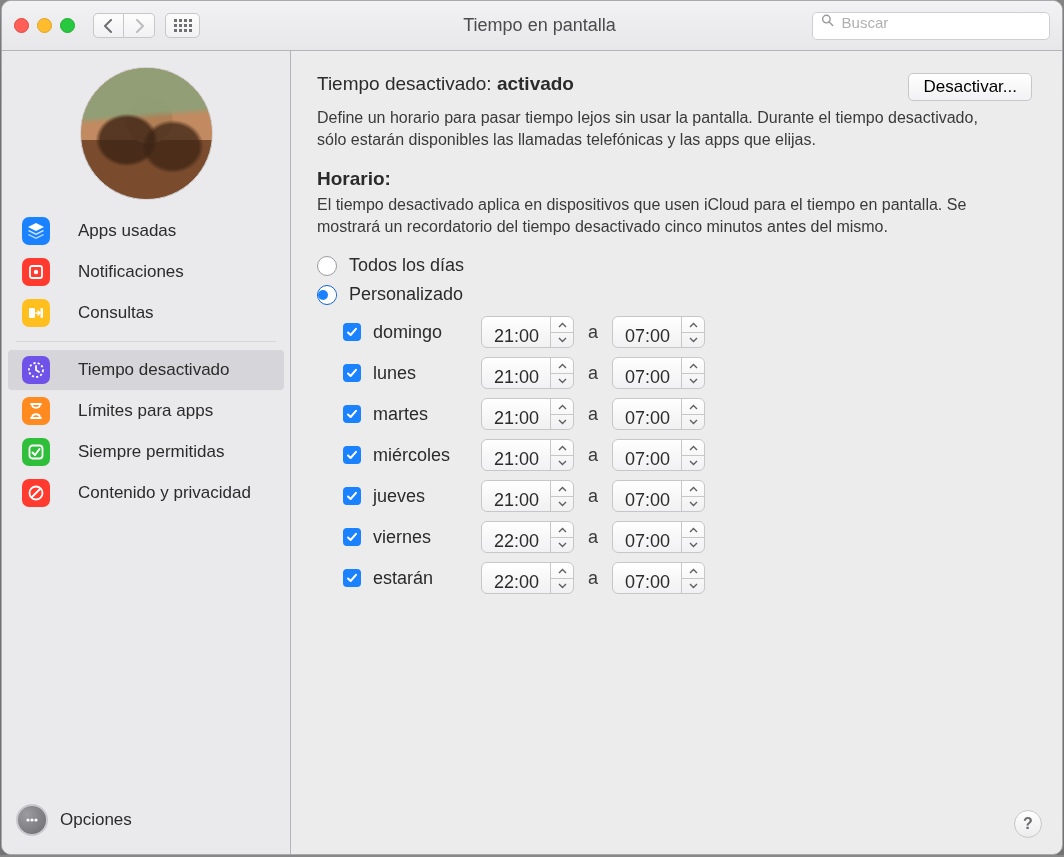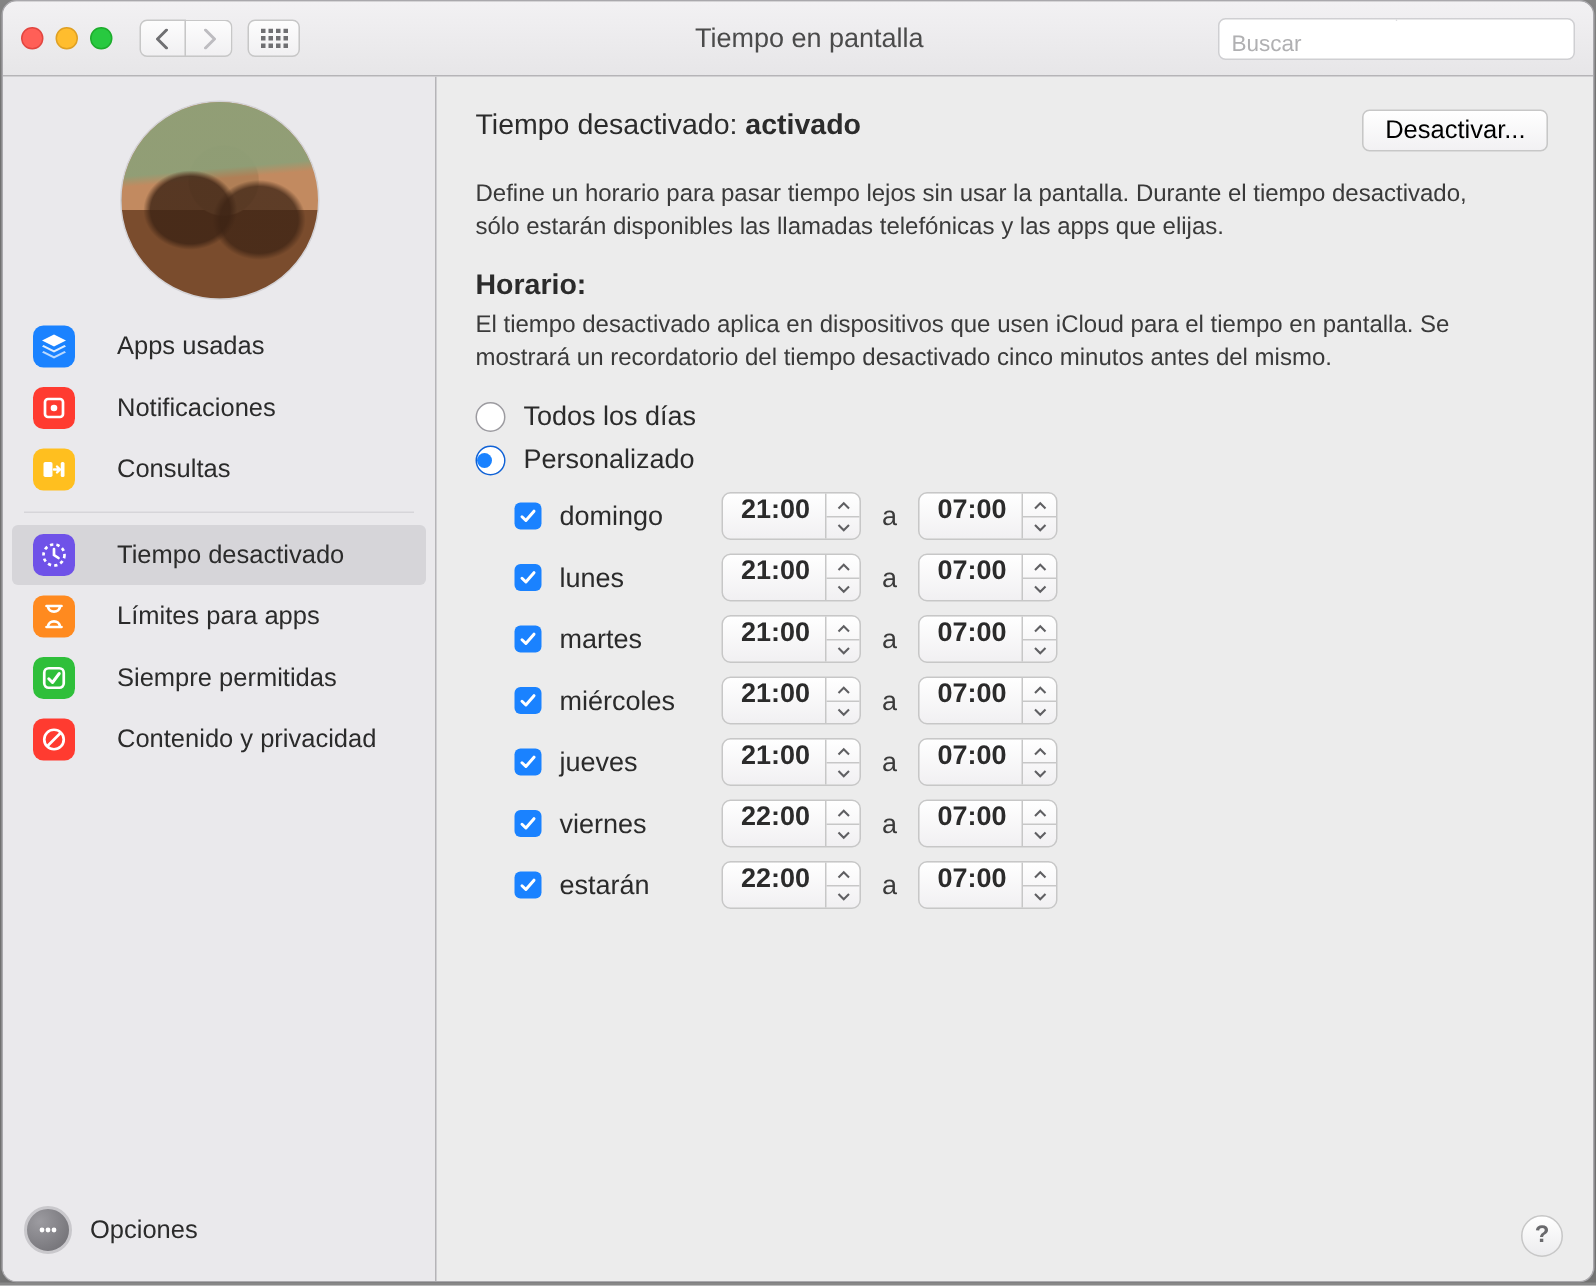--- a/index.html
+++ b/index.html
@@ -57,23 +57,23 @@
   .seg button:last-child{border-radius:0 5px 5px 0;border-left:none;}
   .grid-btn{
     width:35px;height:25px;border:1px solid var(--btn-border);border-radius:5px;
     background:linear-gradient(#fdfdfd,#f1f0f2);display:flex;align-items:center;justify-content:center;
   }
   .toolbar-title{
     position:absolute;left:15px;right:0;text-align:center;pointer-events:none;
     color:#4b4b4b;font-size:18px;
   }
   .search{
-    margin-left:auto;display:flex;align-items:center;gap:6px;
+    margin-left:auto;display:flex;align-items:flex-start;gap:6px;
     width:220px;height:26px;background:#fff;border:1px solid #cfcfd2;border-radius:5px;
-    padding:0 8px;color:#9a9a9c;flex-direction:column;
+    padding:0 8px;color:#9a9a9c;
   }
   .search input{border:none;outline:none;width:100%;font-size:15px;color:#333;background:transparent;}
   .search input::placeholder{color:#b0b0b2;}
   
   .body{flex:1;display:flex;overflow:hidden;}
   .sidebar{
     width:288px;background:#eae9ec;border-right:1px solid var(--border-dark);
     display:flex;flex-direction:column;
   }
   .avatar-wrap{display:flex;justify-content:center;padding-top:16px;}
@@ -117,41 +117,41 @@
   }
   
   .main{flex:1;padding:22px 30px 18px 26px;overflow:auto;position:relative;}
   .header-row{display:flex;align-items:flex-start;}
   .state-line{font-size:19px;}
   .state-line b{font-weight:700;}
   .disable-btn{
     margin-left:auto;border:1px solid var(--btn-border);border-radius:5px;padding:3px 14px;
     background:linear-gradient(#ffffff,#f2f1f3);font-size:17px;
   }
-  .desc{color:#3a3a3a;font-size:16px;margin:18px 0 18px;max-width:690px;line-height:1.35;}
+  .desc{color:#3a3a3a;font-size:16px;margin:6px 0 18px;max-width:690px;line-height:1.35;}
   .label{font-size:19px;margin-bottom:4px;font-weight:bold;}
   .radio-row{display:flex;align-items:center;gap:12px;font-size:18px;margin:8px 0;}
   .radio{
     width:18px;height:18px;border-radius:50%;border:1px solid #9c9ba0;background:#fff;
     display:flex;align-items:center;justify-content:center;
   }
   .radio.checked{border-color:#1062d6;background:radial-gradient(circle,#1a82ff 0 45%,#fff 47% 100%);}
   .radio.checked::after{content:"";width:8px;height:8px;border-radius:50%;background:#fff;}
   .radio.checked{background:#fff;}
   .radio.checked .dot{width:10px;height:10px;border-radius:50%;background:#1a82ff;}
   .schedule{margin-left:26px;margin-top:6px;}
   .day-row{display:flex;align-items:center;gap:12px;margin:3px 0;height:38px;}
   .chk{
     width:18px;height:18px;border-radius:4px;background:#1a82ff;display:flex;align-items:center;justify-content:center;
   }
   .chk svg{display:block;}
   .day-label{width:96px;font-size:18px;}
   .stepper{
-    display:flex;align-items:flex-start;height:30px;border:1px solid var(--btn-border);border-radius:6px;
-    background:linear-gradient(#ffffff,#f1f0f2);padding:0 0 0 12px;font-weight:bold;
+    display:flex;align-items:flex-end;height:30px;border:1px solid var(--btn-border);border-radius:6px;
+    background:linear-gradient(#ffffff,#f1f0f2);padding:0 0 0 12px;
   }
   .stepper .val{width:56px;font-size:18px;text-align:left;}
   .stepper .arrows{
     width:22px;height:100%;border-left:1px solid var(--btn-border);
     display:flex;flex-direction:column;
   }
   .stepper .arrows span{flex:1;display:flex;align-items:center;justify-content:center;}
   .stepper .arrows span:first-child{border-bottom:1px solid var(--btn-border);}
   .sep-a{width:14px;text-align:center;font-size:18px;color:#3a3a3a;}
   .help{

